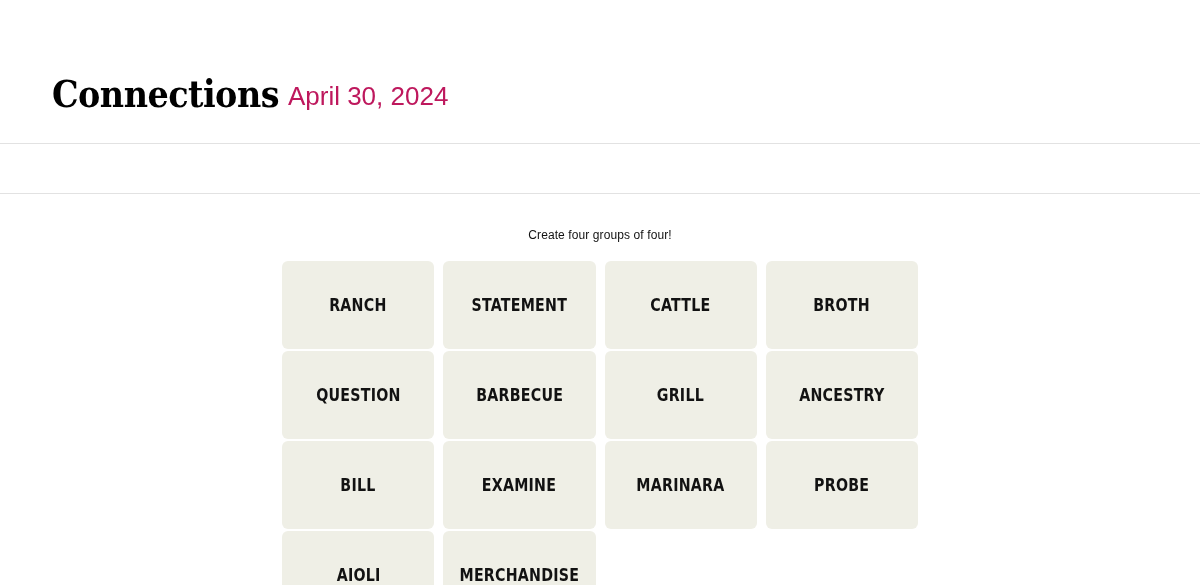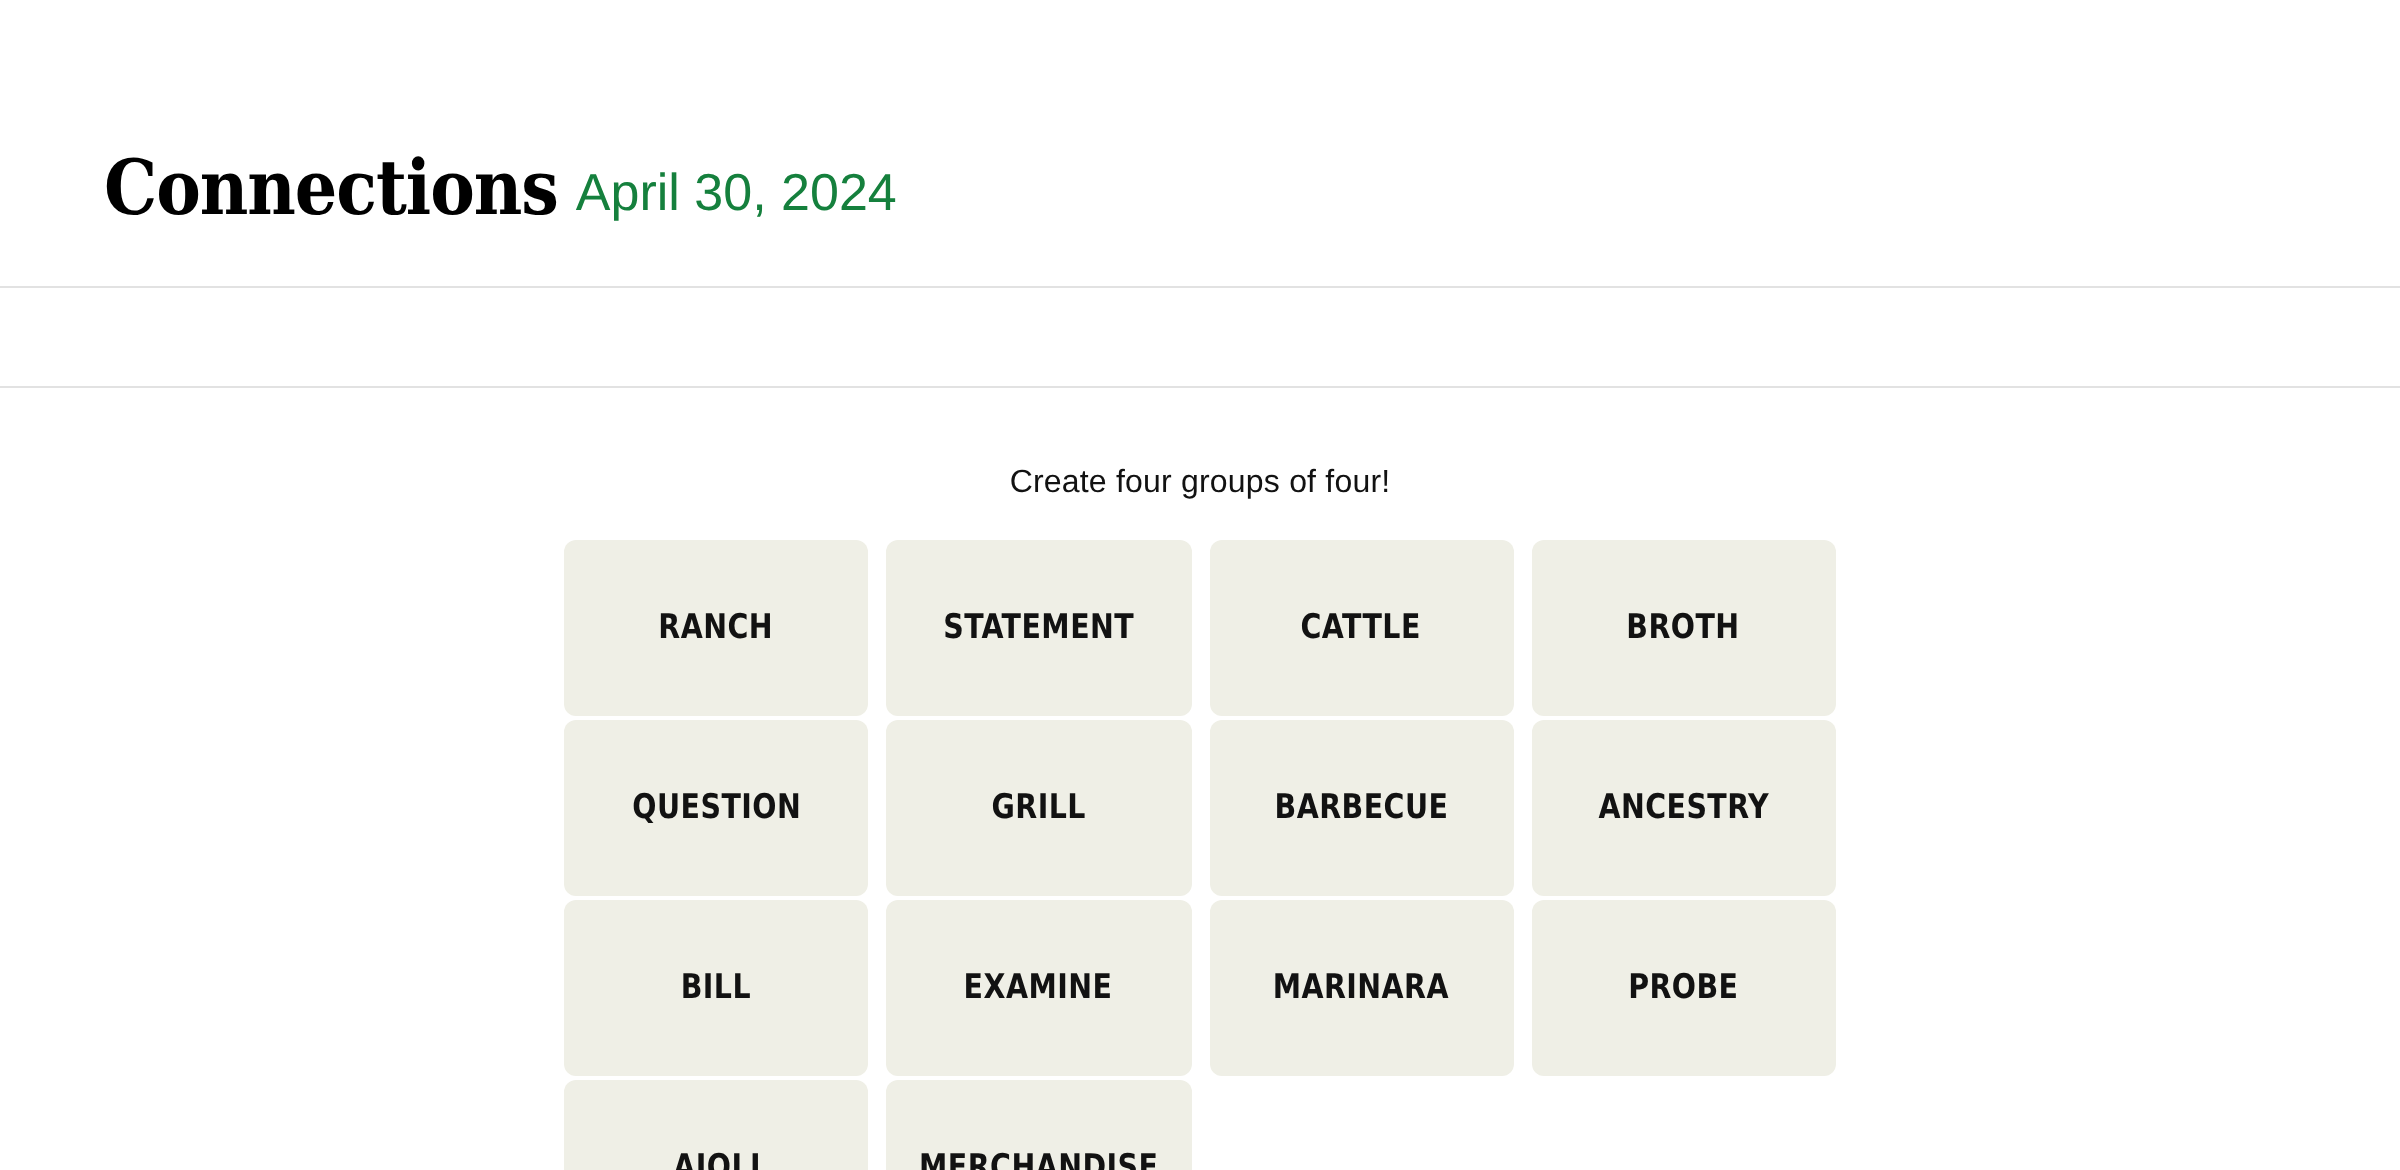--- a/index.html
+++ b/index.html
@@ -45,21 +45,21 @@
     transform: scaleX(0.88);
     transform-origin: left center;
     white-space: nowrap;
   }
 
   .header-date {
     font-family: "Liberation Sans", sans-serif;
     font-weight: 400;
     font-size: 26px;
     line-height: 1;
-    color: #15803d;
+    color: #be185d;
     white-space: nowrap;
     margin-left: -22px;
     padding-left: 0;
     position: relative;
     top: 2px;
   }
 
   .rule {
     height: 1px;
     width: 100%;
@@ -78,21 +78,21 @@
   
   .board-area {
     width: 100%;
     padding-top: 22px;
     background: #FFFFFF;
   }
 
   .board-instruction {
     text-align: center;
     font-family: "Liberation Sans", sans-serif;
-    font-size: 16px;
+    font-size: 12px;
     font-weight: 400;
     color: #121212;
     line-height: 1.2;
     letter-spacing: 0.1px;
   }
 
   .tile-grid {
     width: 636px;
     margin: 0 auto;
     margin-top: 19px;
@@ -160,24 +160,24 @@
         <span class="tile-label">CATTLE</span>
       </button>
       <button class="tile">
         <span class="tile-label">BROTH</span>
       </button>
 
       <button class="tile">
         <span class="tile-label">QUESTION</span>
       </button>
       <button class="tile">
+        <span class="tile-label">BARBECUE</span>
+      </button>
+      <button class="tile">
         <span class="tile-label">GRILL</span>
-      </button>
-      <button class="tile">
-        <span class="tile-label">BARBECUE</span>
       </button>
       <button class="tile">
         <span class="tile-label">ANCESTRY</span>
       </button>
 
       <button class="tile">
         <span class="tile-label">BILL</span>
       </button>
       <button class="tile">
         <span class="tile-label">EXAMINE</span>

